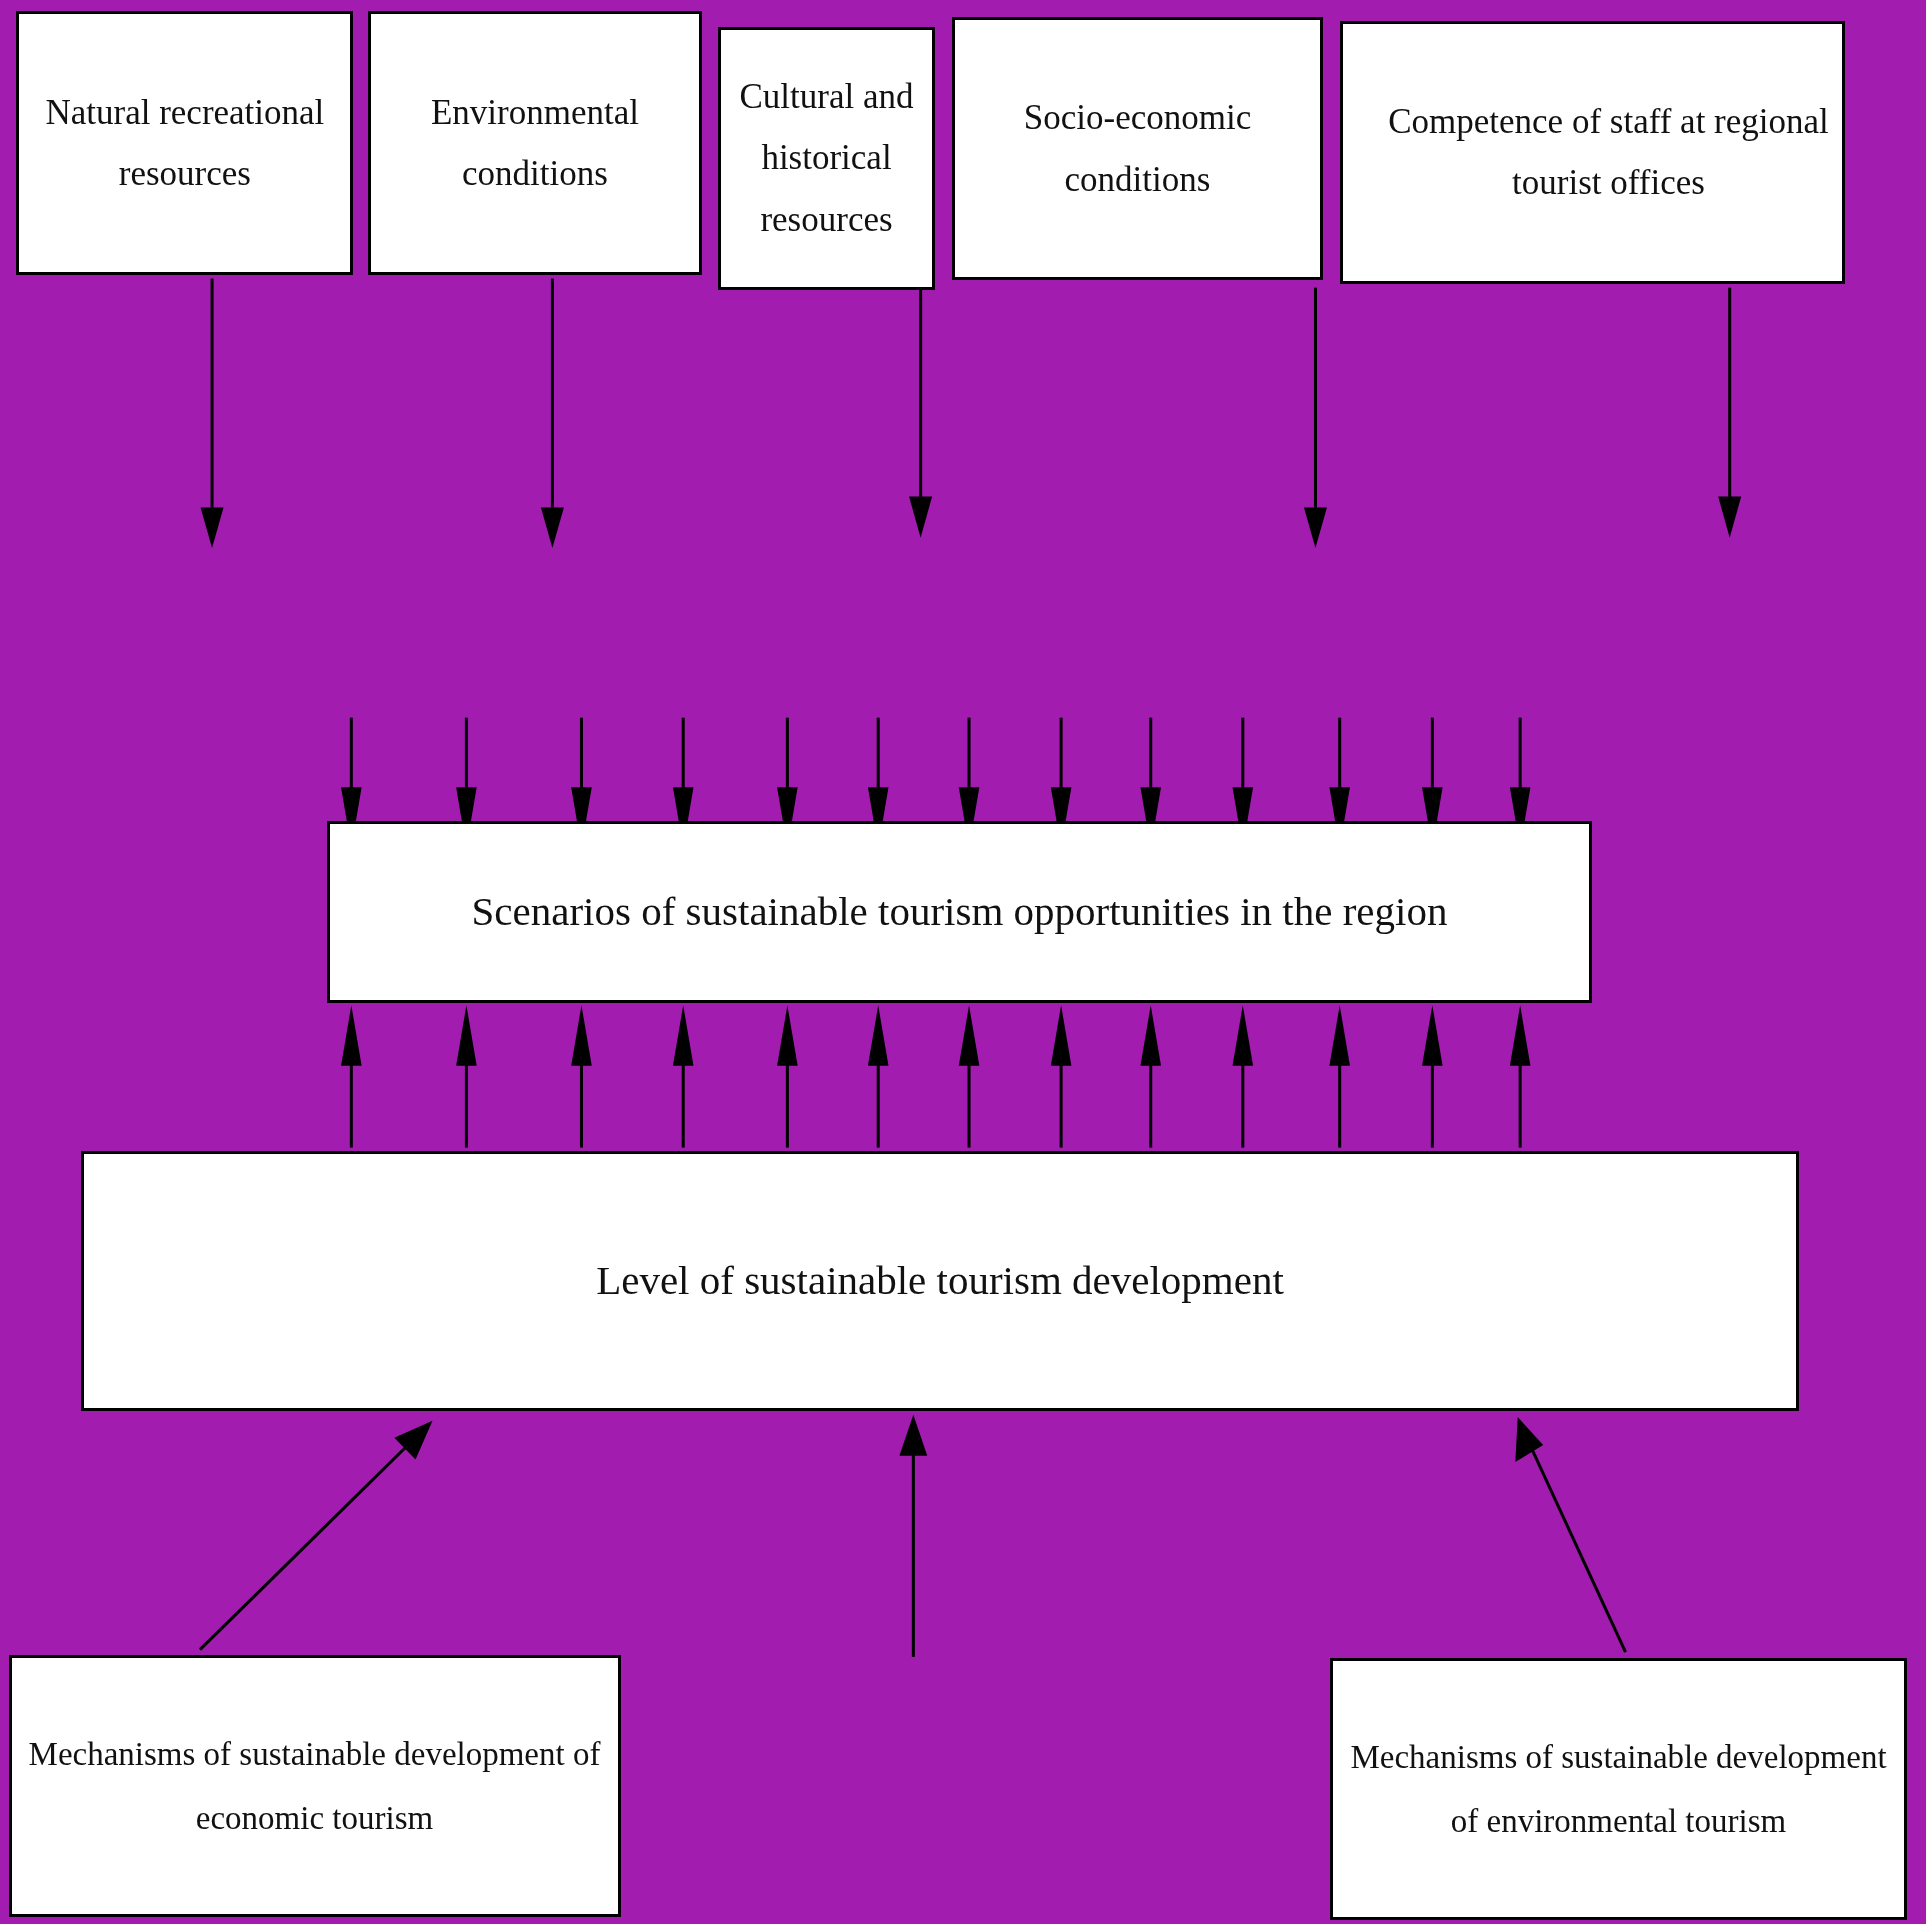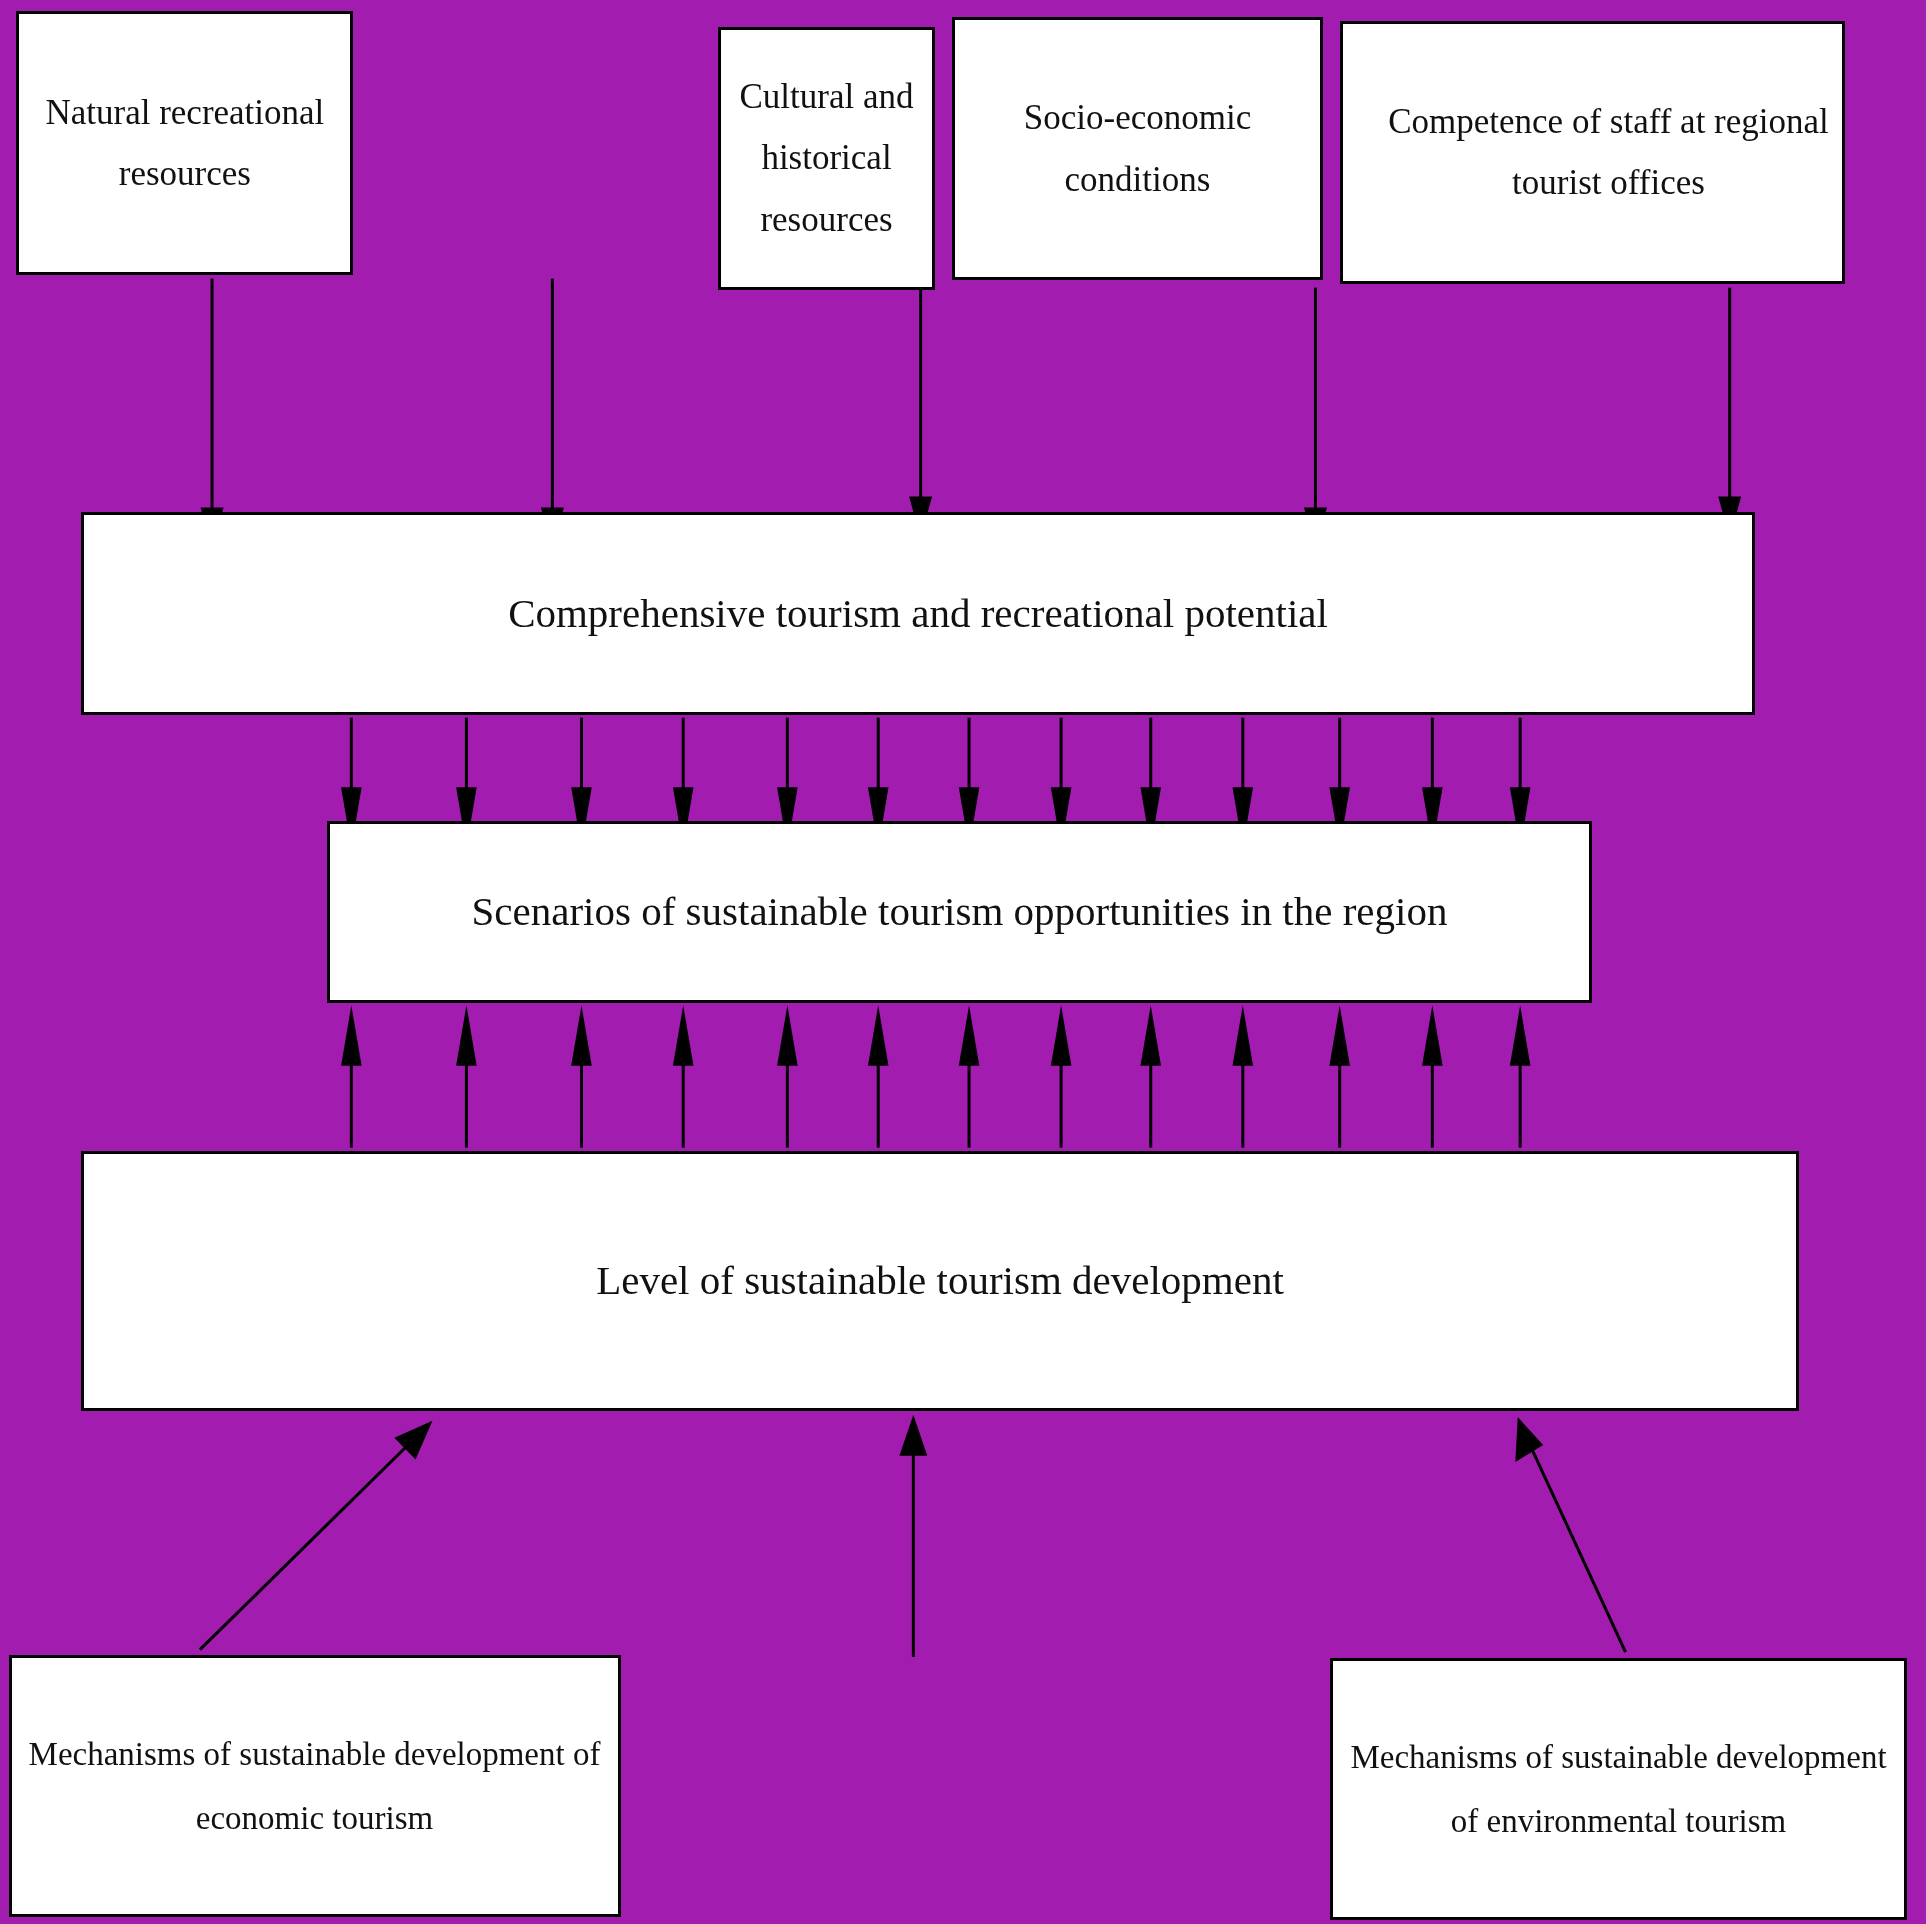--- a/index.html
+++ b/index.html
@@ -151,33 +151,33 @@
       <polygon points="1508,2336 1485,2404 1531,2404"></polygon>
 
       <line x1="2684" y1="2728" x2="2518" y2="2368"></line>
       <polygon points="2506,2340 2502,2414 2548,2386"></polygon>
     </g>
   </svg>
 
   <div class="node top" id="node-natural">
     <span class="label">Natural recreational resources</span>
   </div>
+  <div class="node top" id="node-environmental">
+    <span class="label">Environmental conditions</span>
+  </div>
   <div class="node top" id="node-cultural">
     <span class="label">Cultural and historical resources</span>
   </div>
   <div class="node top" id="node-socio">
     <span class="label">Socio-economic conditions</span>
   </div>
   <div class="node top" id="node-competence">
     <span class="label">Competence of staff at regional tourist offices</span>
   </div>
 
-  <div class="node bar" id="node-potential">
-    <span class="label">Comprehensive tourism and recreational potential</span>
-  </div>
   <div class="node bar" id="node-scenarios">
     <span class="label">Scenarios of sustainable tourism opportunities in the region</span>
   </div>
   <div class="node bottom" id="node-mech-economic">
     <span class="label">Mechanisms of sustainable development of economic tourism</span>
   </div>
 
   <div class="node bar" id="node-level">
     <span class="label">Level of sustainable tourism development</span>
   </div>

